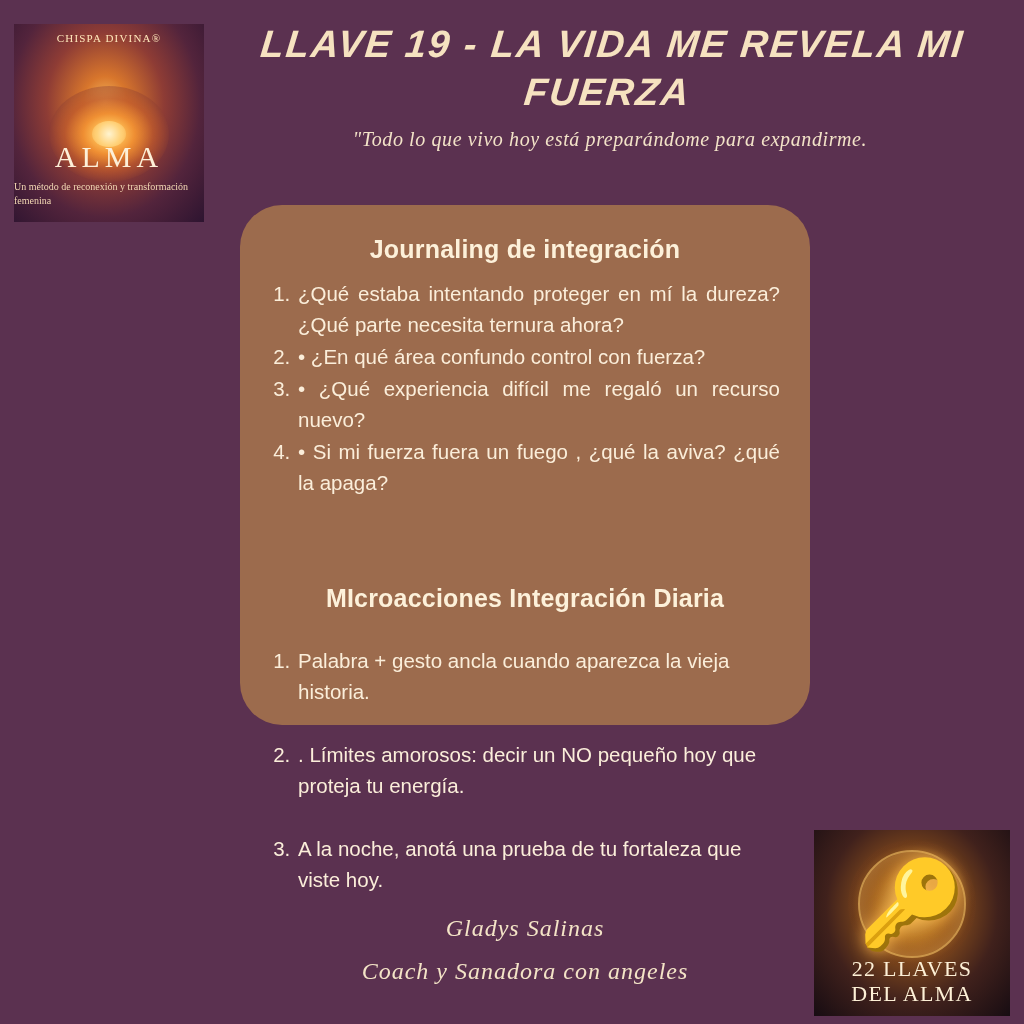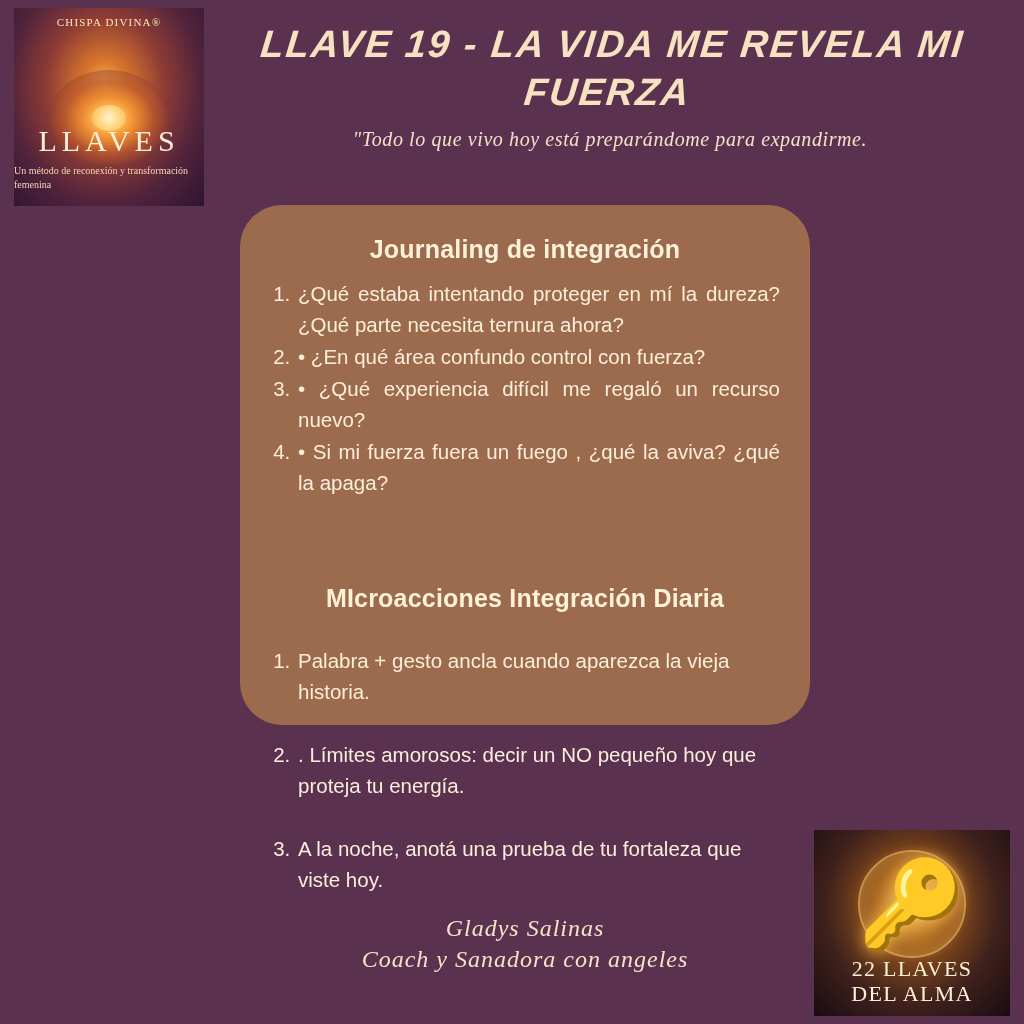--- a/index.html
+++ b/index.html
@@ -12,21 +12,21 @@
     background: #5b3150;
     font-family: "Liberation Sans", sans-serif;
     overflow: hidden;
     position: relative;
   }
 
   
   .eleva-card {
     position: absolute;
     left: 14px;
-    top: 8px;
+    top: 24px;
     width: 190px;
     height: 198px;
     background: radial-gradient(ellipse at 48% 40%, #f6b860 0%, #d8762c 16%, #8e3c35 42%, #53243c 68%, #2d1430 100%);
     overflow: hidden;
   }
   .eleva-swirl {
     position: absolute;
     left: 50%;
     top: 62px;
     transform: translateX(-50%);
@@ -147,21 +147,21 @@
     position: absolute;
     left: 240px;
     top: 915px;
     width: 570px;
     text-align: center;
     color: #f4e4c7;
     font-style: italic;
     font-family: "Liberation Serif", serif;
   }
   .sig-name { font-size: 24px; letter-spacing: 1px; }
-  .sig-role { font-size: 24px; letter-spacing: 1px; margin-top: 4px; }
+  .sig-role { font-size: 24px; letter-spacing: 1px; margin-top: 16px; }
 
   
   .key-card {
     position: absolute;
     right: 14px;
     bottom: 8px;
     width: 196px;
     height: 186px;
     background: radial-gradient(ellipse at 50% 42%, #cf8f2e 0%, #8a4f1c 28%, #40211c 62%, #170c12 100%);
     overflow: hidden;
@@ -209,21 +209,21 @@
     line-height: 25px;
     letter-spacing: 1.3px;
   }
 </style>
 </head>
 <body>
 
 <div class="eleva-card">
   <div class="eleva-brand">CHISPA DIVINA®</div>
   <div class="eleva-swirl"></div>
-  <div class="eleva-title">LLAVES</div>
+  <div class="eleva-title">ALMA</div>
   <div class="eleva-sub">Un método de reconexión y transformación femenina</div>
 </div>
 
 <div class="header">
   <div class="kicker">LLAVE 19 - LA VIDA ME REVELA MI FUERZA</div>
   <div class="quote">"Todo lo que vivo hoy está preparándome para expandirme.</div>
 </div>
 
 <div class="panel">
   <h2>Journaling de integración</h2>

